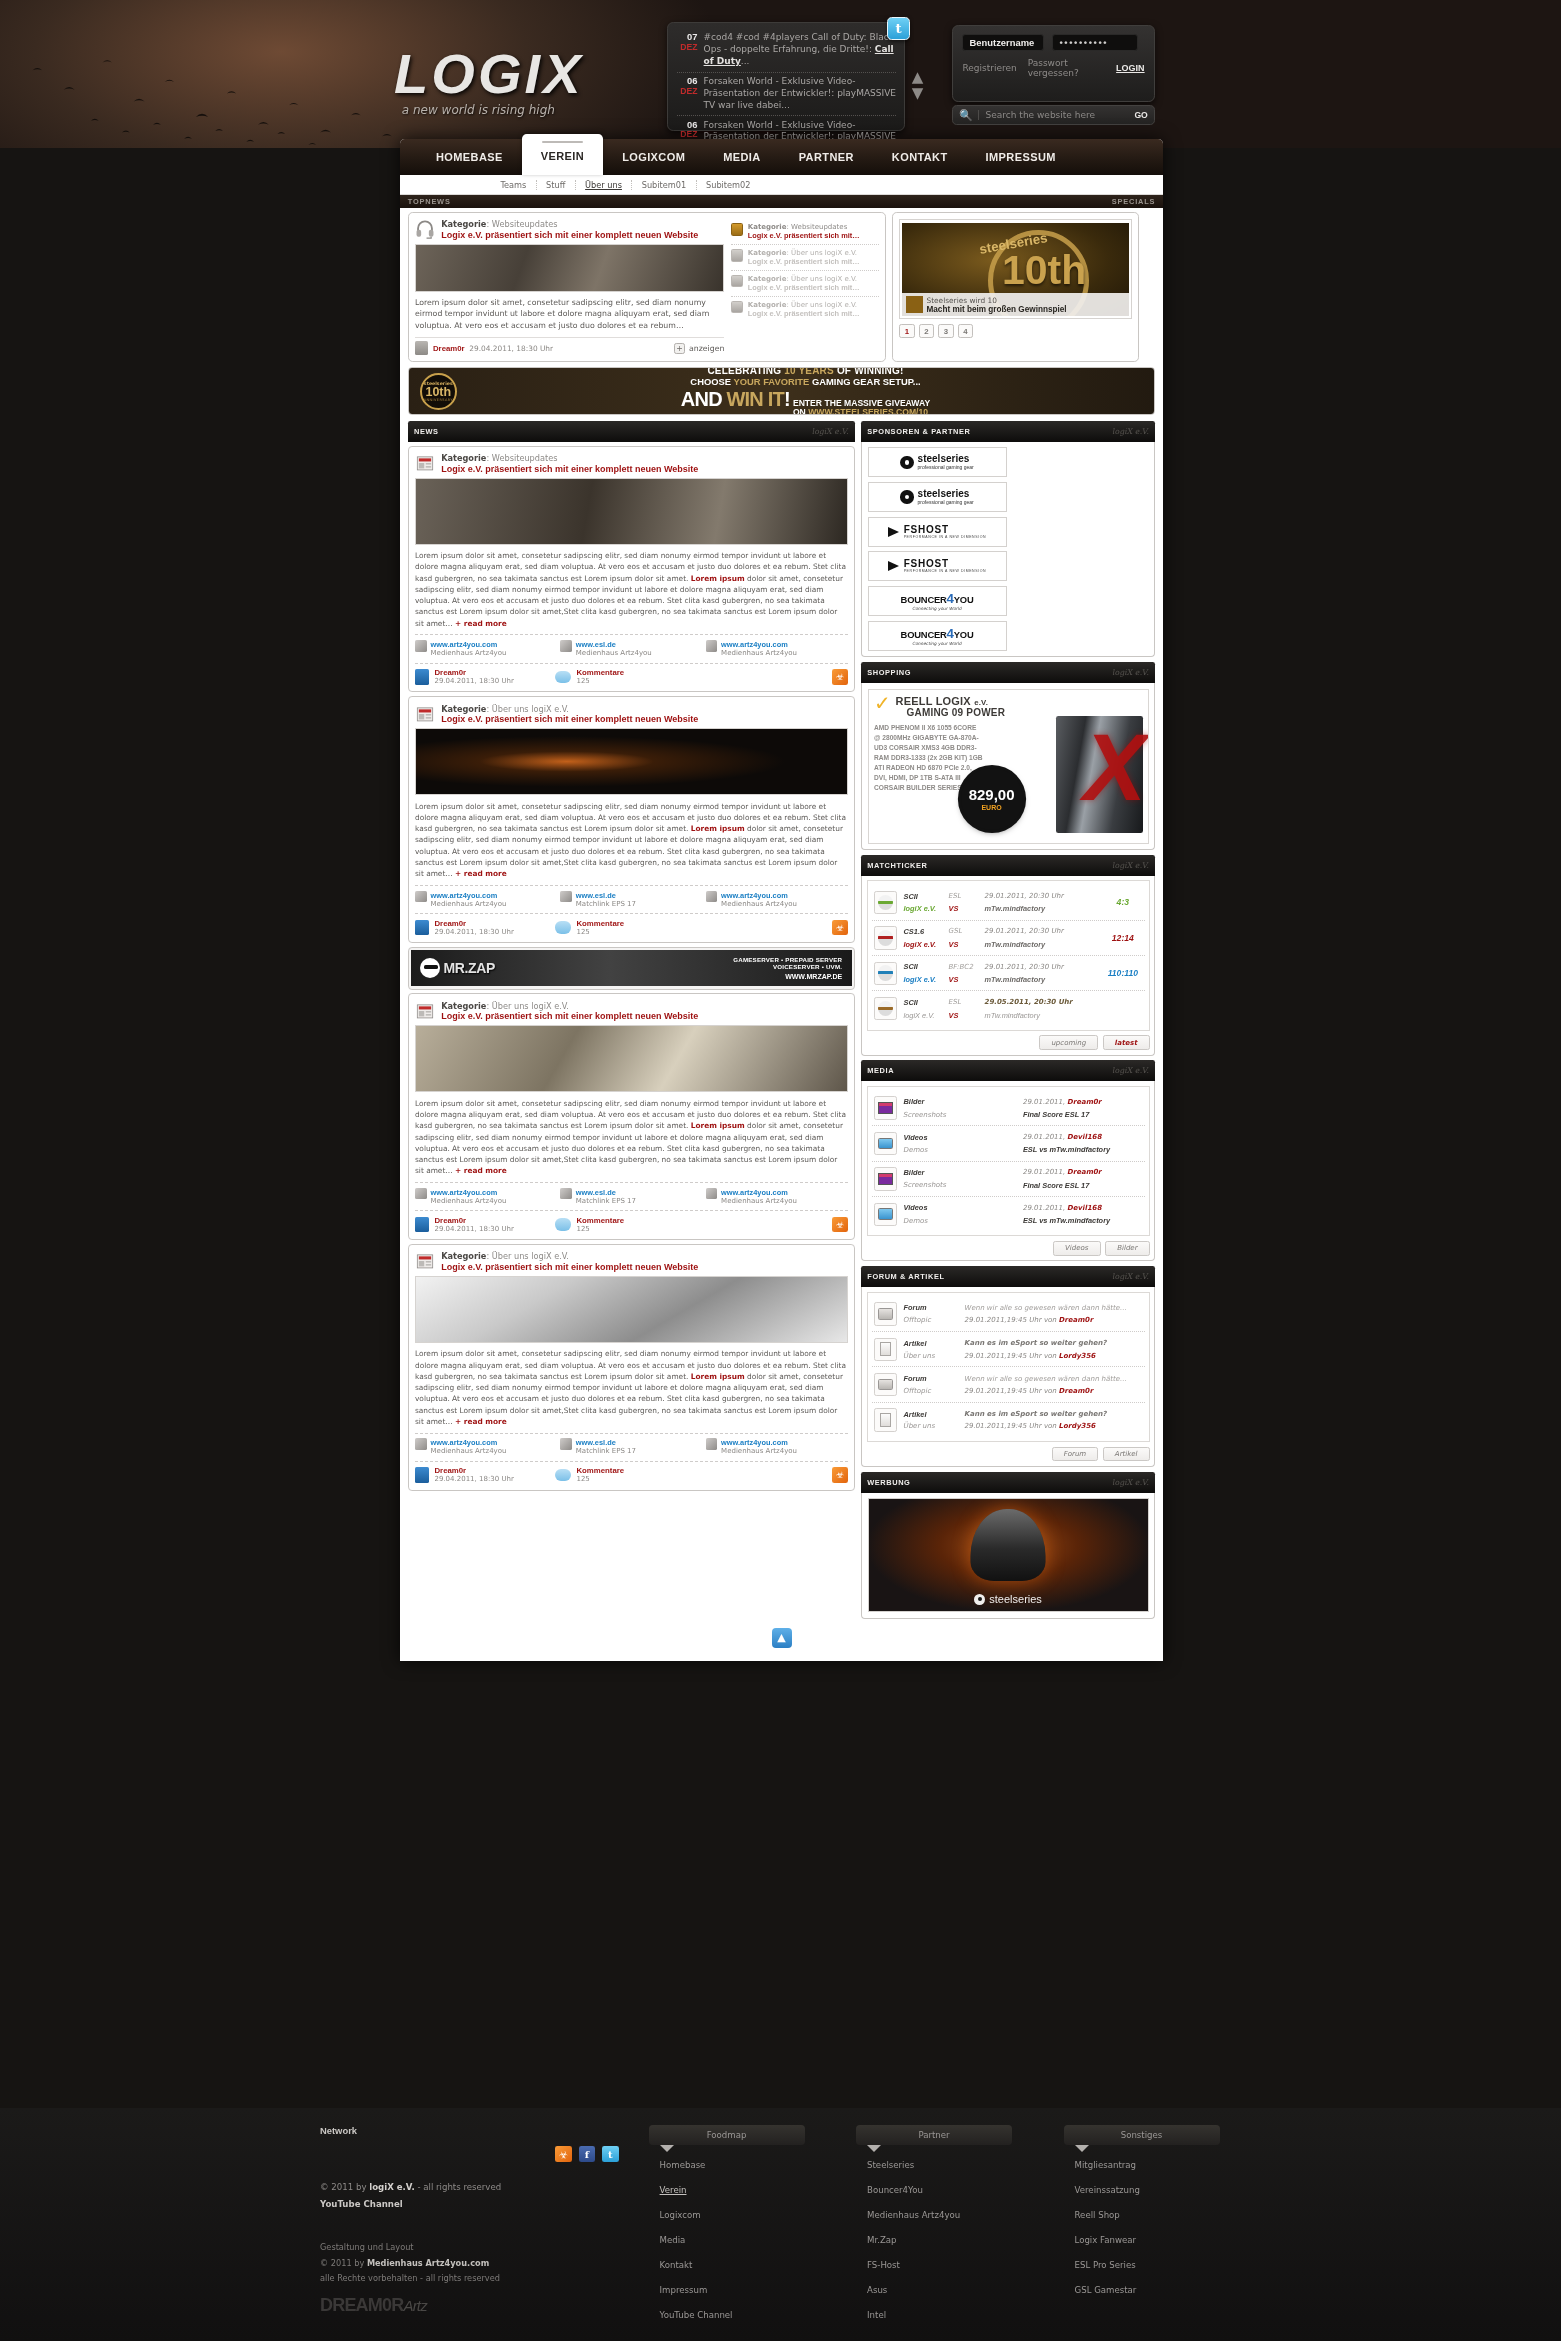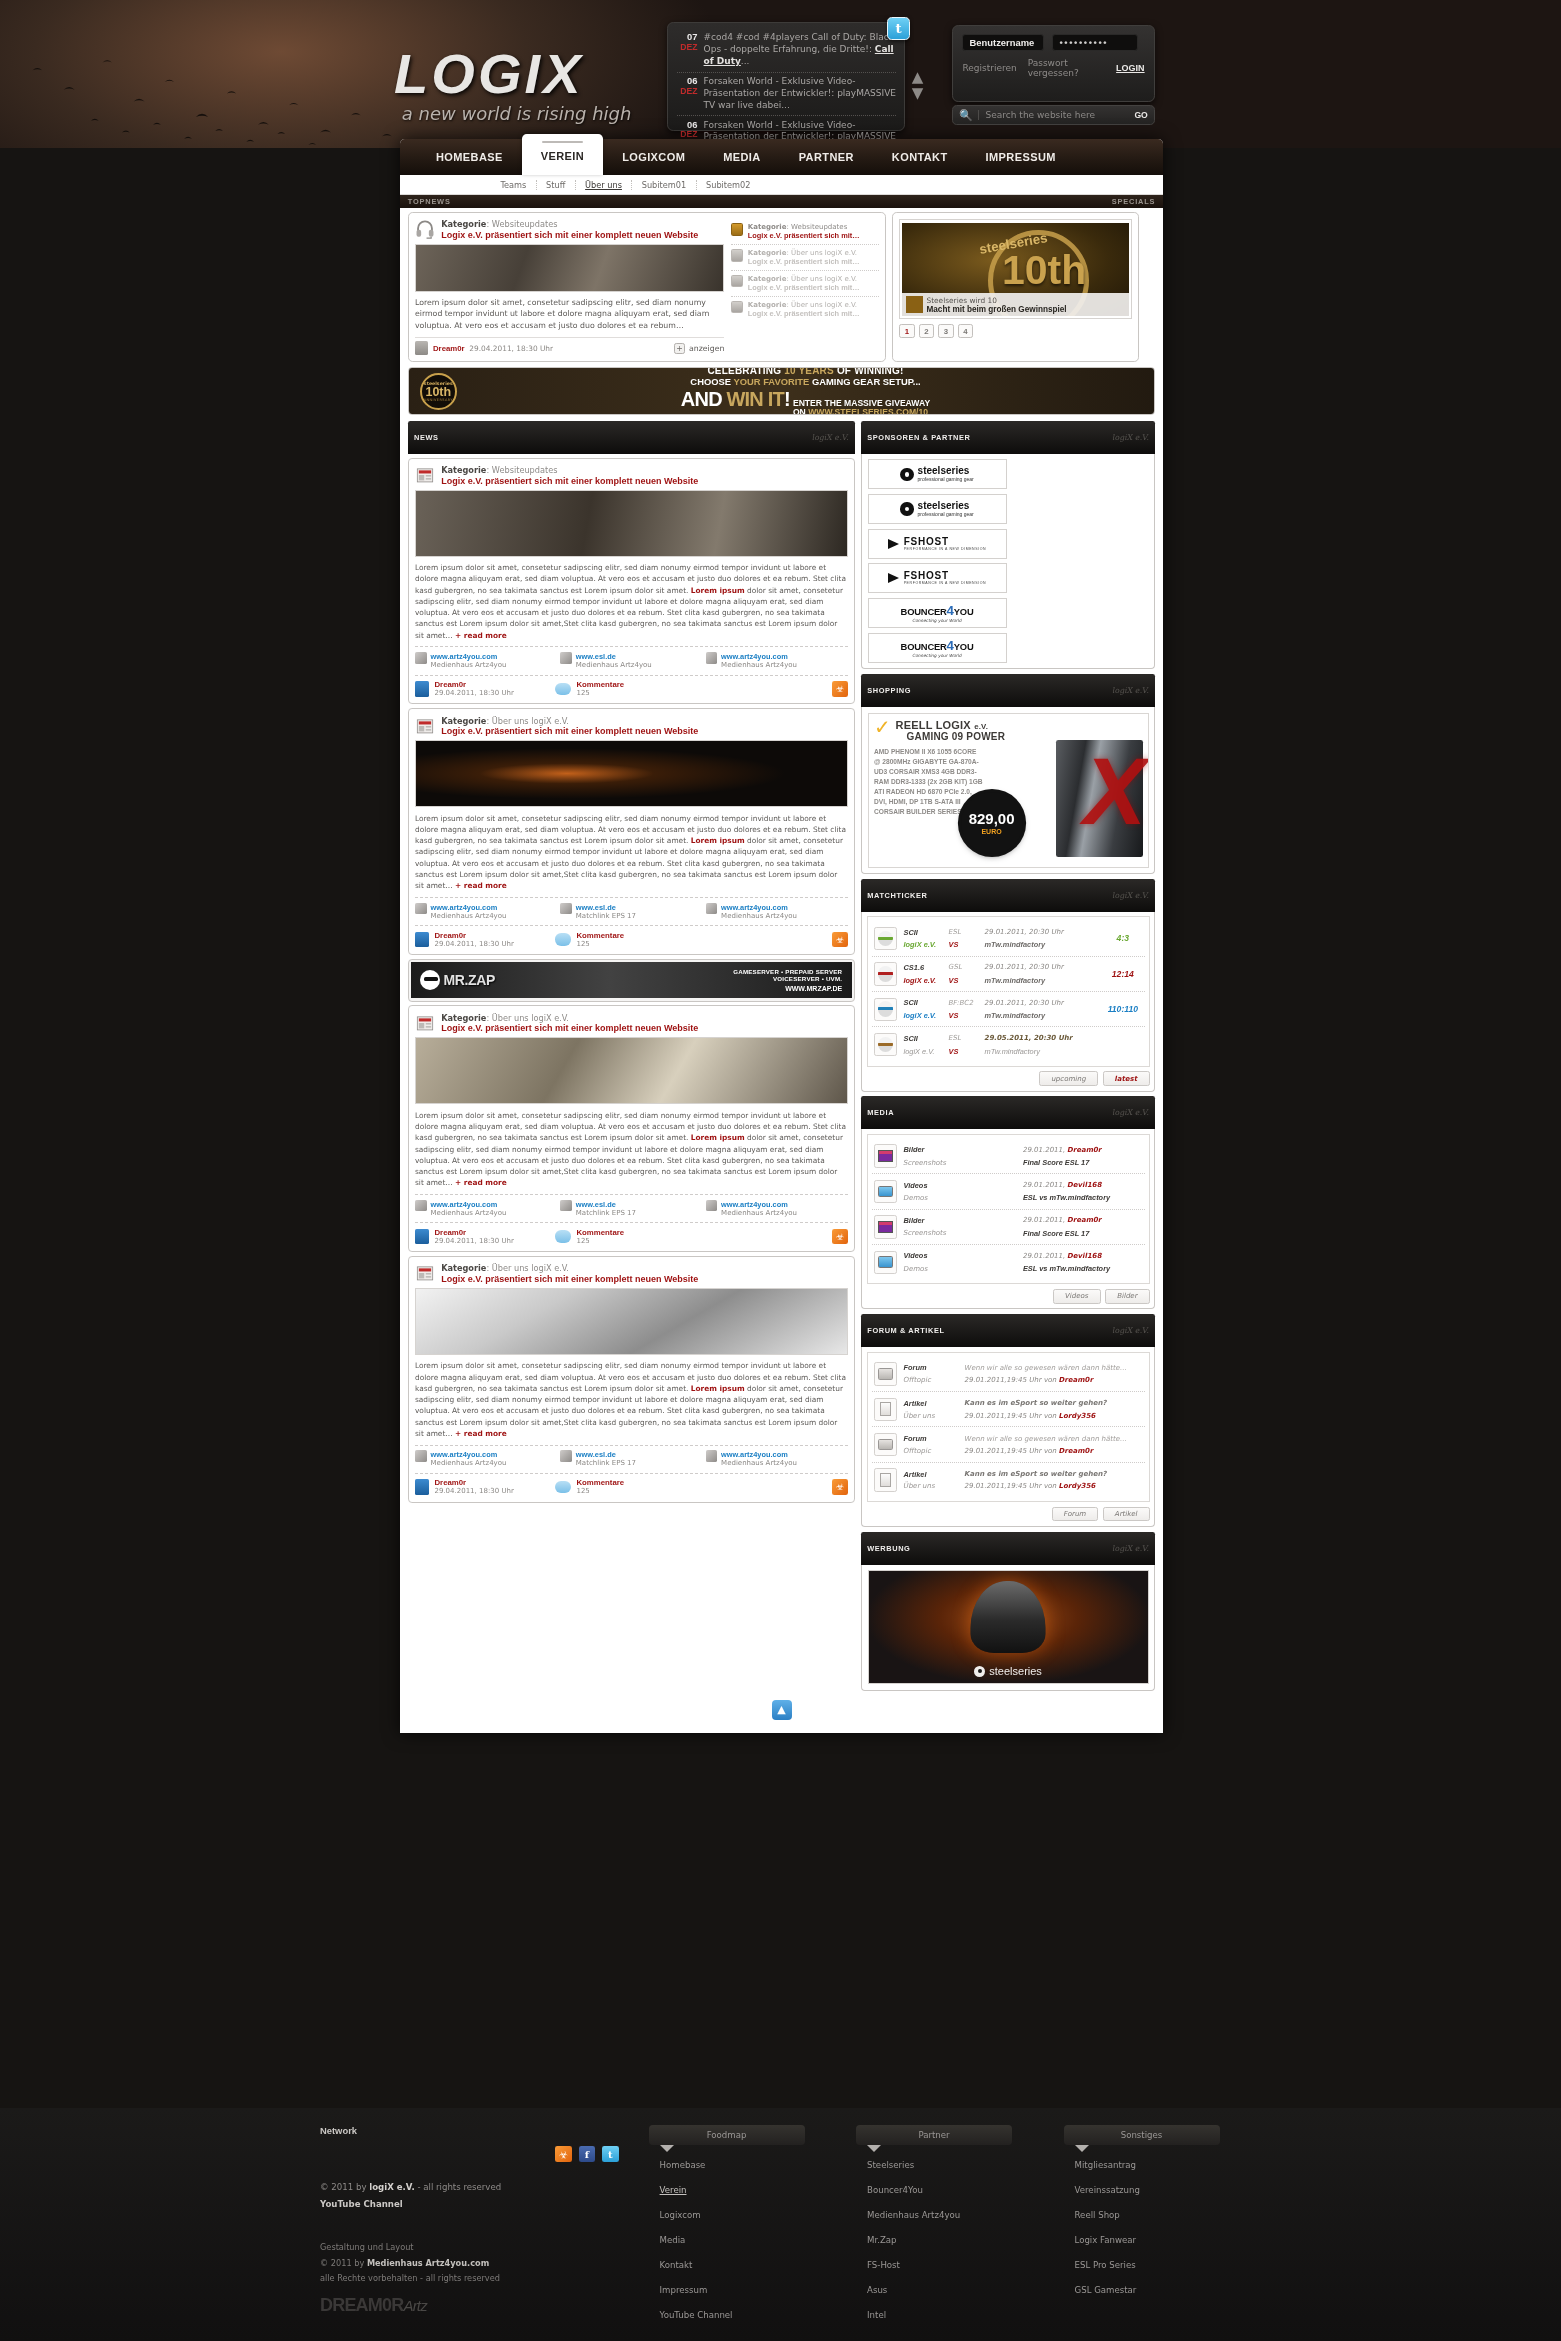--- a/index.html
+++ b/index.html
@@ -29,21 +29,21 @@
   }
   .birds { position:absolute; left:15.6px; top:47px; width:515px; height:101px; opacity:.85; }
   .logo-wrap { position: absolute; left: 394px; top: 41px; width: 375px; height: 101px; }
   .logo-text {
     font-family: "Liberation Sans", sans-serif;
     font-weight: bold; font-size: 56px; letter-spacing: 3.1px;
     color: #e8e6e3; text-shadow: 1.6px 2.3px 4.7px rgba(0,0,0,.9);
     font-style: italic;
   }
   .logo-tag {
-    font-family: "DejaVu Sans", sans-serif; font-size: 18px; color: #b9b2ac;
+    font-family: "DejaVu Sans", sans-serif; font-size: 12px; color: #b9b2ac;
     font-style: italic; margin-top: -3.1px; margin-left: 7.8px;
     text-shadow: 0.8px 0.8px 2.3px rgba(0,0,0,.8);
   }
   .logo-x {
     position:absolute; right:-17px; top:-20px; font-size: 125px; font-weight: bold;
     color:#b01010; font-family:"Liberation Sans",sans-serif; font-style:italic;
     text-shadow: 0 0 11px rgba(160,10,10,.7), 1.6px 3.1px 7.8px rgba(0,0,0,.9);
     line-height:1;
   }
   
@@ -195,21 +195,21 @@
   .bb-big em { font-style:normal; color:#c8a75e; }
   .bb-sm { text-align:left; line-height:1.05; }
   .bb-sm div { font-size:8.6px; font-weight:bold; }
   .bb-sm div:last-child em { font-style:normal; color:#c8a75e;}
 
   
   .cols { display:flex; gap:6.2px; margin-top:5.5px; }
   .colL { width:453px; }
   .colR { width:298px; }
   .sechead {
-    height:33px; background:linear-gradient(180deg,#2b2927 0%,#0d0c0b 100%);
+    height:21px; background:linear-gradient(180deg,#2b2927 0%,#0d0c0b 100%);
     display:flex; align-items:center; justify-content:space-between; padding:0 6.2px;
     border-radius:2.3px 2.3px 0 0;
   }
   .sechead .t { font-size:7.4px; font-weight:bold; color:#f0eeec; letter-spacing:0.6px; font-family:"Liberation Sans",sans-serif;}
   .sechead .w { font-size:7.8px; color:#56534f; font-style:italic; font-family:"DejaVu Serif",serif; }
   .art { border:0.8px solid #c9c6c3; border-radius:3.9px; padding:6.2px; margin-top:3.9px; background:#fff;}
   .art-img { height:67px; margin-top:3.9px; border:0.8px solid #d6d3d0; padding:1.6px; }
   .im1 { background:linear-gradient(100deg,#6a6258 0%,#3b342c 40%,#837a6d 70%,#2d2822 100%); }
   .im2 { background:radial-gradient(ellipse at 35% 50%, #c2601a 0%, #3a1d08 22%, #0d0a08 55%), radial-gradient(ellipse at 68% 50%, #c2601a 0%, #3a1d08 22%, #0d0a08 55%), #100d0b; }
   .im3 { background:linear-gradient(120deg,#b8ae9a 0%,#7d7462 35%,#d8d0bd 60%,#5e564a 100%); }

